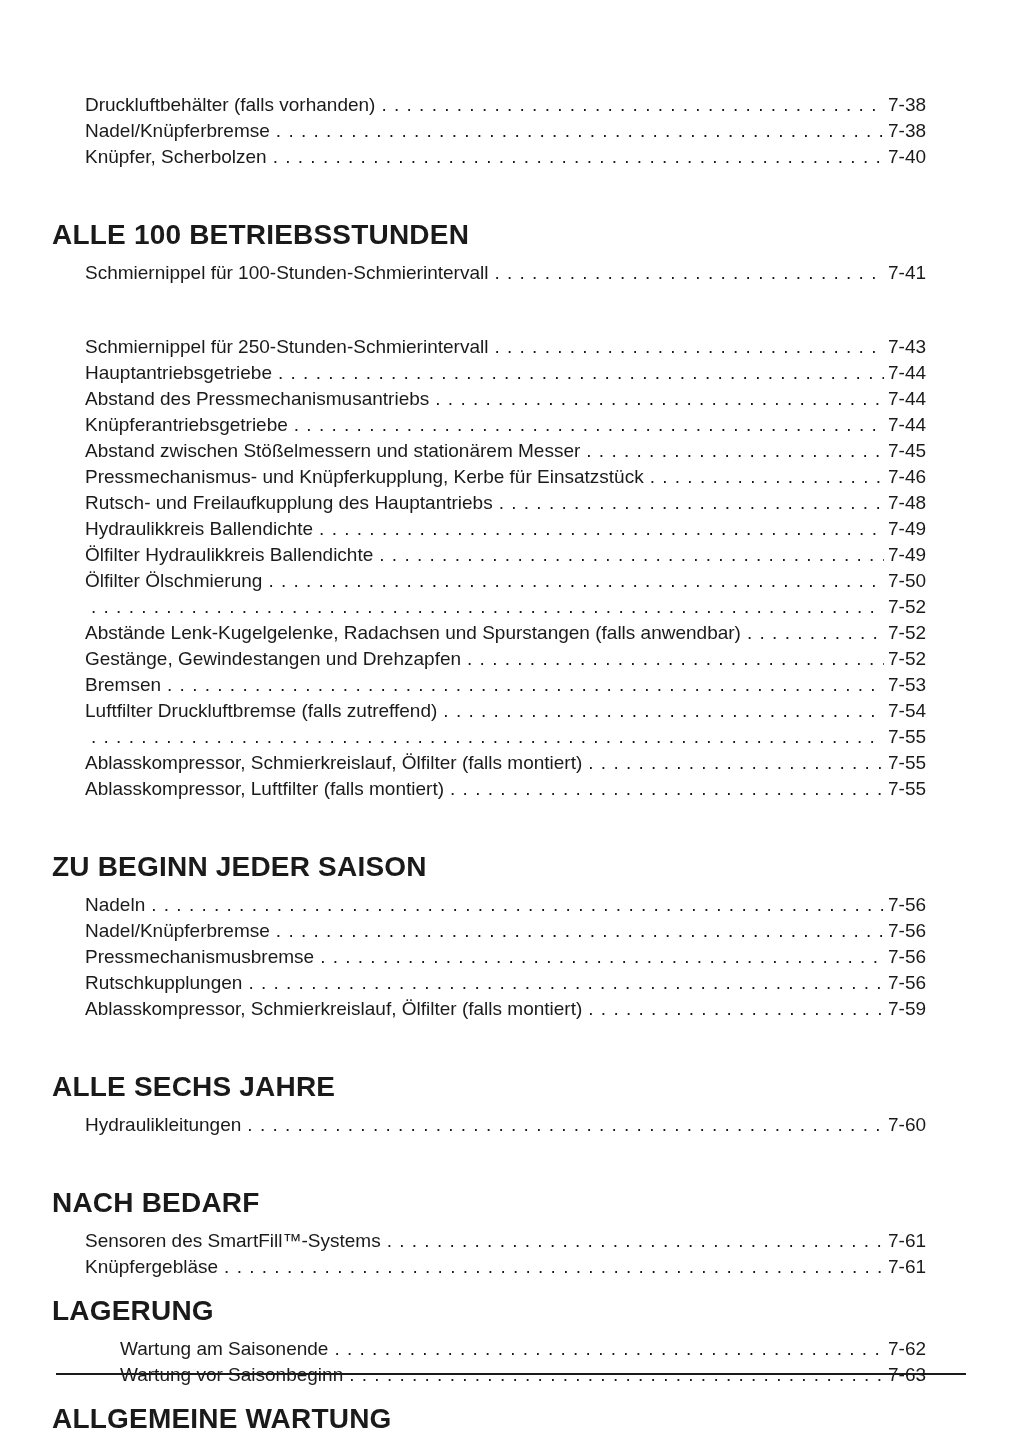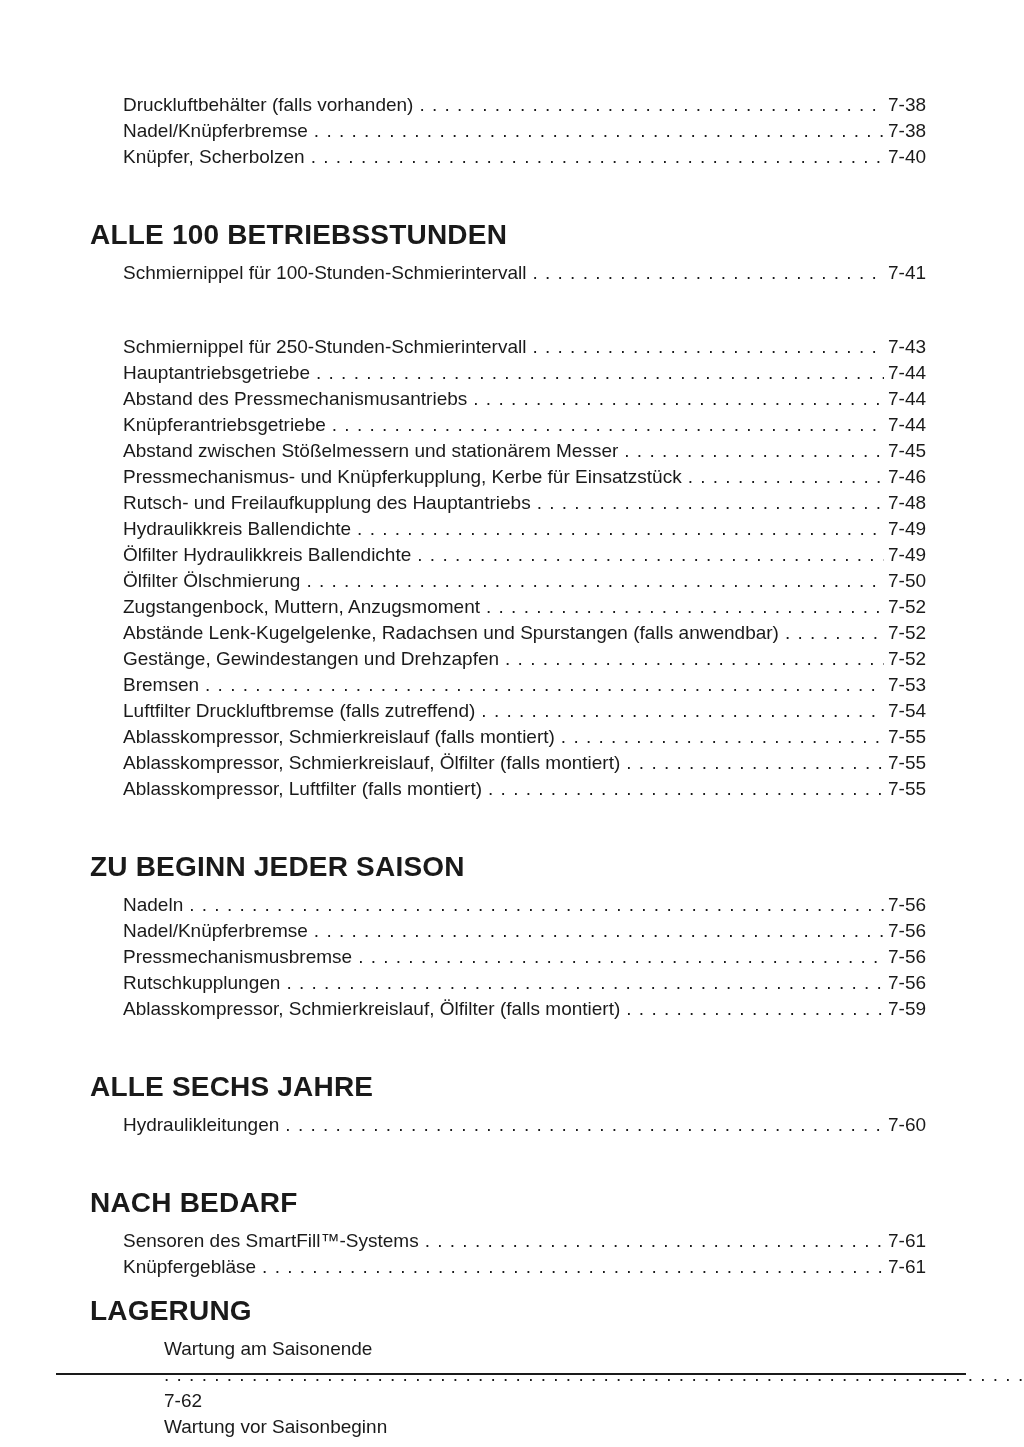--- a/index.html
+++ b/index.html
@@ -12,21 +12,21 @@
     width: 1024px;
     height: 1447px;
     font-family: "Liberation Sans", "DejaVu Sans", sans-serif;
     color: #1a1a1a;
     -webkit-font-smoothing: antialiased;
   }
   .page {
     box-sizing: border-box;
     width: 1024px;
     height: 1447px;
-    padding: 92px 94px 0 90px;
+    padding: 92px 94px 0 52px;
     position: relative;
   }
   .toc-section { margin: 0; }
   .toc-section.first   { margin-top: 0; }
   .toc-section.large   { margin-top: 48px; }
   .toc-section.small   { margin-top: 14px; }
   .toc-heading {
     font-size: 28px;
     font-weight: 700;
     letter-spacing: 0.2px;
@@ -35,21 +35,21 @@
     white-space: nowrap;
   }
   .toc-entries { margin: 0; }
   .toc-row {
     display: flex;
     align-items: baseline;
     font-size: 19px;
     line-height: 26px;
     padding-left: 33px;
   }
-  .toc-row.indent { padding-left: 68px; flex-direction: column; }
+  .toc-row.indent { padding-left: 68px; }
   .toc-label { white-space: nowrap; flex: 0 0 auto; }
   .toc-dots {
     flex: 1 1 auto;
     overflow: hidden;
     white-space: nowrap;
     margin: 0 4px 0 6px;
     letter-spacing: 1px;
   }
   .toc-page-num {
     flex: 0 0 auto;
@@ -146,21 +146,20 @@
             <span class="toc-label">Ölfilter Hydraulikkreis Ballendichte</span>
             <span class="toc-dots" aria-hidden="true">. . . . . . . . . . . . . . . . . . . . . . . . . . . . . . . . . . . . . . . . . . . . . . . . . . . . . . . . . . . . . . . . . . . . . . . . . . . . . . . . . . . . . . . . . . . . . . . . . . . . . . . . . . . . . . . . . . . . . . . . . . . . . . . . . . . . . . . . . . . . . . . . . . . . . .</span>
             <span class="toc-page-num">7-49</span>
           </div>
           <div class="toc-row">
             <span class="toc-label">Ölfilter Ölschmierung</span>
             <span class="toc-dots" aria-hidden="true">. . . . . . . . . . . . . . . . . . . . . . . . . . . . . . . . . . . . . . . . . . . . . . . . . . . . . . . . . . . . . . . . . . . . . . . . . . . . . . . . . . . . . . . . . . . . . . . . . . . . . . . . . . . . . . . . . . . . . . . . . . . . . . . . . . . . . . . . . . . . . . . . . . . . . .</span>
             <span class="toc-page-num">7-50</span>
           </div>
           <div class="toc-row">
-            <span class="toc-label">Zugstangenbock, Muttern, Anzugsmoment</span>
             <span class="toc-dots" aria-hidden="true">. . . . . . . . . . . . . . . . . . . . . . . . . . . . . . . . . . . . . . . . . . . . . . . . . . . . . . . . . . . . . . . . . . . . . . . . . . . . . . . . . . . . . . . . . . . . . . . . . . . . . . . . . . . . . . . . . . . . . . . . . . . . . . . . . . . . . . . . . . . . . . . . . . . . . .</span>
             <span class="toc-page-num">7-52</span>
           </div>
           <div class="toc-row">
             <span class="toc-label">Abstände Lenk-Kugelgelenke, Radachsen und Spurstangen (falls anwendbar)</span>
             <span class="toc-dots" aria-hidden="true">. . . . . . . . . . . . . . . . . . . . . . . . . . . . . . . . . . . . . . . . . . . . . . . . . . . . . . . . . . . . . . . . . . . . . . . . . . . . . . . . . . . . . . . . . . . . . . . . . . . . . . . . . . . . . . . . . . . . . . . . . . . . . . . . . . . . . . . . . . . . . . . . . . . . . .</span>
             <span class="toc-page-num">7-52</span>
           </div>
           <div class="toc-row">
             <span class="toc-label">Gestänge, Gewindestangen und Drehzapfen</span>
@@ -171,21 +170,20 @@
             <span class="toc-label">Bremsen</span>
             <span class="toc-dots" aria-hidden="true">. . . . . . . . . . . . . . . . . . . . . . . . . . . . . . . . . . . . . . . . . . . . . . . . . . . . . . . . . . . . . . . . . . . . . . . . . . . . . . . . . . . . . . . . . . . . . . . . . . . . . . . . . . . . . . . . . . . . . . . . . . . . . . . . . . . . . . . . . . . . . . . . . . . . . .</span>
             <span class="toc-page-num">7-53</span>
           </div>
           <div class="toc-row">
             <span class="toc-label">Luftfilter Druckluftbremse (falls zutreffend)</span>
             <span class="toc-dots" aria-hidden="true">. . . . . . . . . . . . . . . . . . . . . . . . . . . . . . . . . . . . . . . . . . . . . . . . . . . . . . . . . . . . . . . . . . . . . . . . . . . . . . . . . . . . . . . . . . . . . . . . . . . . . . . . . . . . . . . . . . . . . . . . . . . . . . . . . . . . . . . . . . . . . . . . . . . . . .</span>
             <span class="toc-page-num">7-54</span>
           </div>
           <div class="toc-row">
-            <span class="toc-label">Ablasskompressor, Schmierkreislauf (falls montiert)</span>
             <span class="toc-dots" aria-hidden="true">. . . . . . . . . . . . . . . . . . . . . . . . . . . . . . . . . . . . . . . . . . . . . . . . . . . . . . . . . . . . . . . . . . . . . . . . . . . . . . . . . . . . . . . . . . . . . . . . . . . . . . . . . . . . . . . . . . . . . . . . . . . . . . . . . . . . . . . . . . . . . . . . . . . . . .</span>
             <span class="toc-page-num">7-55</span>
           </div>
           <div class="toc-row">
             <span class="toc-label">Ablasskompressor, Schmierkreislauf, Ölfilter (falls montiert)</span>
             <span class="toc-dots" aria-hidden="true">. . . . . . . . . . . . . . . . . . . . . . . . . . . . . . . . . . . . . . . . . . . . . . . . . . . . . . . . . . . . . . . . . . . . . . . . . . . . . . . . . . . . . . . . . . . . . . . . . . . . . . . . . . . . . . . . . . . . . . . . . . . . . . . . . . . . . . . . . . . . . . . . . . . . . .</span>
             <span class="toc-page-num">7-55</span>
           </div>
           <div class="toc-row">
             <span class="toc-label">Ablasskompressor, Luftfilter (falls montiert)</span>

